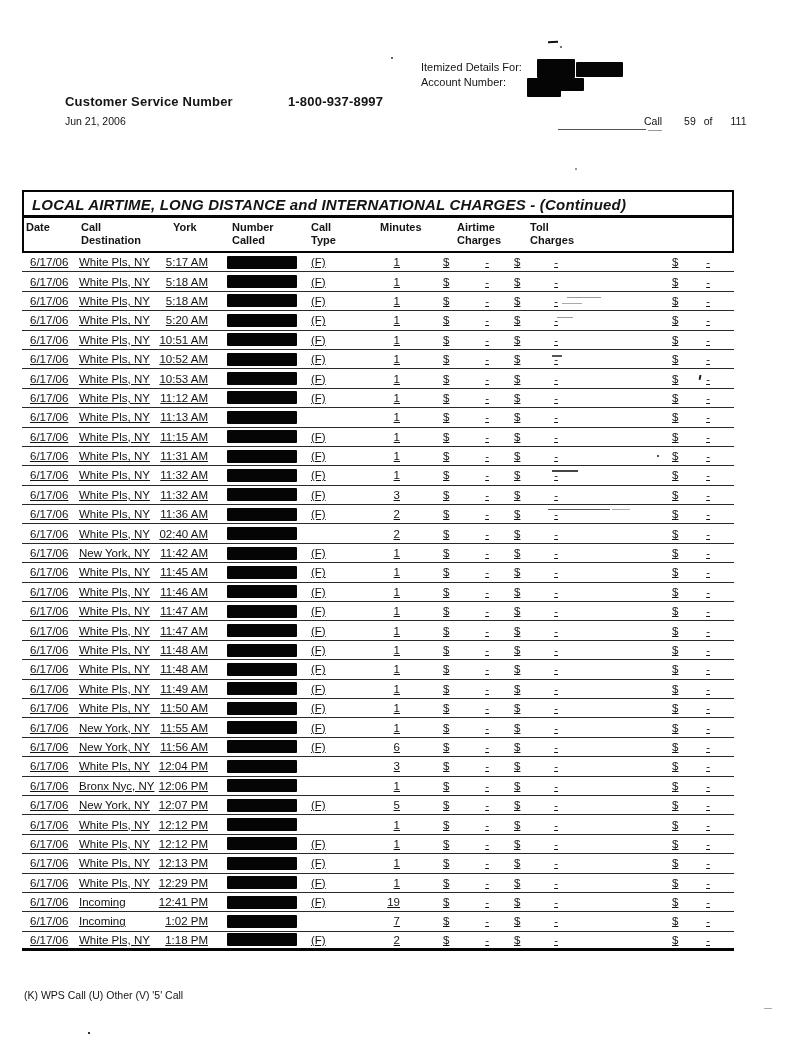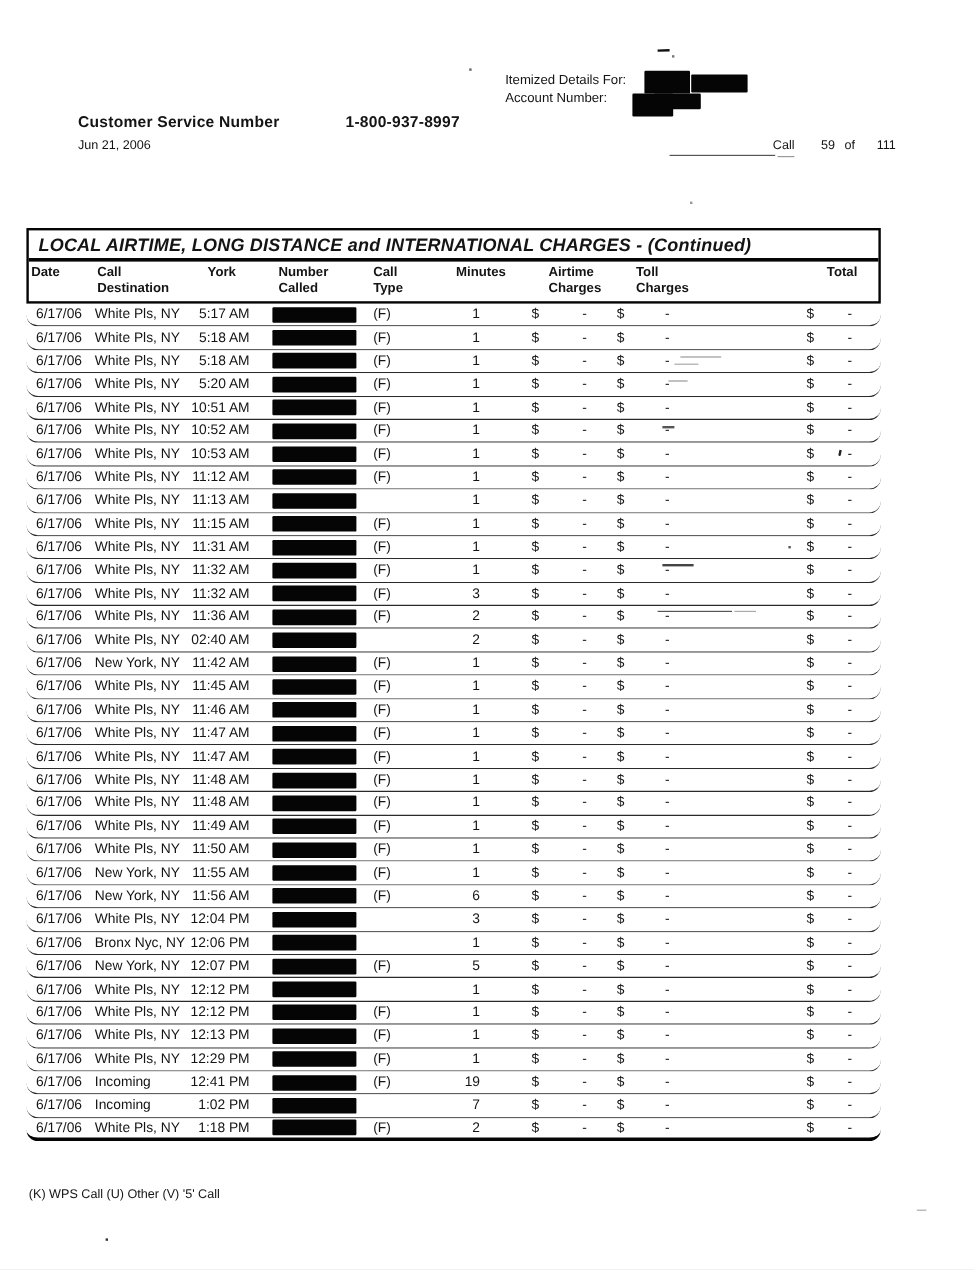--- a/index.html
+++ b/index.html
@@ -31,34 +31,33 @@
   .bill-table { position:absolute; left:22px; top:190px; width:712px; }
   .head-box { border:2.5px solid #050505; }
   .title-row {
     height:26px; line-height:25px; border-bottom:3px solid #050505;
     font-size:15px; font-weight:bold; font-style:italic; padding-left:8px;
     letter-spacing:.2px; white-space:nowrap;
   }
   .grid-row {
     display:grid;
     grid-template-columns:57px 71px 60px 95px 55px 40px 97px 73px 164px;
-    border-radius:16px;
   }
   .head-row { padding:3px 0 4px 0; font-size:11px; font-weight:bold; line-height:13px; }
   .hcell { white-space:nowrap; }
   .hc1 { padding-left:2px; }
   .hc3 { padding-left:21px; }
   .hc4 { padding-left:20px; }
   .hc5 { padding-left:4px; }
   .hc6 { padding-left:18px; }
   .hc7 { padding-left:55px; }
   .hc8 { padding-left:31px; }
   .hc9 { padding-left:117px; }
 
-  .rows-container { border-bottom:0; }
+  .rows-container { border-bottom:0;text-decoration:underline; }
   .data-row {
     height:19.4px; align-items:center; font-size:11.5px;
     border-bottom:1.6px solid #2a2a2a; white-space:nowrap;
   }
   .data-row:last-child { border-bottom:3px solid #050505; }
   .c-date { padding-left:8px; }
   .c-time { text-align:right; padding-right:2px; }
   .c-number { display:flex; align-items:center; }
   .num-redact { width:70px; height:13px; background:#050505; margin-left:17px; border-radius:1px; }
   .c-type { padding-left:6px; }
@@ -146,24 +145,20 @@
             <div></div>
         </div>
         <div class="hcell hc7">
           <div>Airtime</div>
             <div>Charges</div>
         </div>
         <div class="hcell hc8">
           <div>Toll</div>
             <div>Charges</div>
         </div>
-        <div class="hcell hc9">
-          <div>Total</div>
-            <div></div>
-        </div>
       </div>
     </div>
     <div class="rows-container">
     <div class="grid-row data-row">
       <div class="c-date">6/17/06</div>
       <div class="c-dest">White Pls, NY</div>
       <div class="c-time">5:17 AM</div>
       <div class="c-number">
         <div class="num-redact"></div>
       </div>

